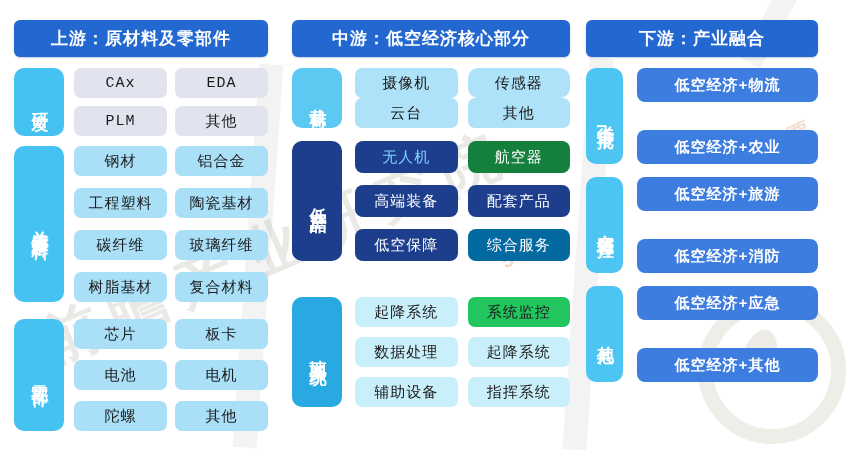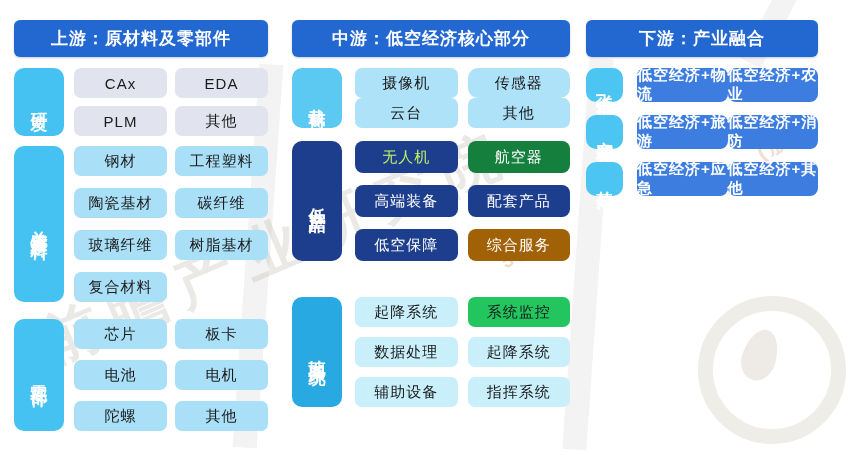--- a/index.html
+++ b/index.html
@@ -33,32 +33,32 @@
   .col-0{left:14px;width:254px;}
   .col-1{left:292px;width:278px;}
   .col-2{left:586px;width:232px;}
 
   .header{
     height:37px;border-radius:6px;color:#fff;font-size:17px;font-weight:bold;
     letter-spacing:1px;display:flex;align-items:center;justify-content:center;
     margin-bottom:11px;box-shadow:0 1px 2px rgba(20,60,140,0.25);
   }
 
-  .group{display:flex;align-items:stretch;}
+  .group{display:flex;align-items:stretch;font-family:Liberation Mono, monospace;}
   .vlabel{
     width:50px;flex:0 0 50px;border-radius:10px;color:#fff;
     display:flex;align-items:center;justify-content:center;
     writing-mode:vertical-rl;text-orientation:upright;
     font-size:17px;font-weight:bold;letter-spacing:3px;
   }
   .col-2 .vlabel{width:37px;flex:0 0 37px;letter-spacing:2px;}
   .items{flex:1;display:grid;margin-left:10px;align-content:space-between;}
   .col-0 .items{grid-template-columns:1fr 1fr;column-gap:8px;}
   .col-1 .items{grid-template-columns:1fr 1fr;column-gap:10px;margin-left:13px;}
-  .col-2 .items{grid-template-columns:1fr 1fr;row-gap:28px;margin-left:14px;}
+  .col-2 .items{grid-template-columns:1fr;row-gap:28px;margin-left:14px;}
   .item{
     height:30px;border-radius:7px;display:flex;align-items:center;justify-content:center;
     font-size:15px;font-weight:500;letter-spacing:1px;
   }
   .col-2 .item{height:34px;border-radius:8px;font-weight:600;}
 
   
   .col-0 .group:nth-child(1){margin-bottom:10px;}
   .col-0 .group:nth-child(1) .items{row-gap:8px;}
   .col-0 .group:nth-child(2){margin-bottom:17px;}
@@ -96,20 +96,21 @@
             <div class="item" style="background: rgb(225, 227, 239); color: rgb(27, 27, 27);">CAx</div>
             <div class="item" style="background: rgb(225, 227, 239); color: rgb(27, 27, 27);">EDA</div>
             <div class="item" style="background: rgb(225, 227, 239); color: rgb(27, 27, 27);">PLM</div>
             <div class="item" style="background: rgb(225, 227, 239); color: rgb(27, 27, 27);">其他</div>
           </div>
         </div>
         <div class="group">
           <div class="vlabel" style="background: rgb(69, 194, 241);">关键原材料</div>
           <div class="items">
             <div class="item" style="background: rgb(169, 223, 247); color: rgb(27, 27, 27);">钢材</div>
+            <div class="item" style="background: rgb(169, 223, 247); color: rgb(27, 27, 27);">铝合金</div>
             <div class="item" style="background: rgb(169, 223, 247); color: rgb(27, 27, 27);">工程塑料</div>
             <div class="item" style="background: rgb(169, 223, 247); color: rgb(27, 27, 27);">陶瓷基材</div>
             <div class="item" style="background: rgb(169, 223, 247); color: rgb(27, 27, 27);">碳纤维</div>
             <div class="item" style="background: rgb(169, 223, 247); color: rgb(27, 27, 27);">玻璃纤维</div>
             <div class="item" style="background: rgb(169, 223, 247); color: rgb(27, 27, 27);">树脂基材</div>
             <div class="item" style="background: rgb(169, 223, 247); color: rgb(27, 27, 27);">复合材料</div>
           </div>
         </div>
         <div class="group">
           <div class="vlabel" style="background: rgb(69, 194, 241);">零部件</div>
@@ -133,26 +134,26 @@
           <div class="items">
             <div class="item" style="background: rgb(174, 226, 248); color: rgb(27, 27, 27);">摄像机</div>
             <div class="item" style="background: rgb(174, 226, 248); color: rgb(27, 27, 27); border-radius: 10px;">传感器</div>
             <div class="item" style="background: rgb(174, 226, 248); color: rgb(27, 27, 27);">云台</div>
             <div class="item" style="background: rgb(174, 226, 248); color: rgb(27, 27, 27);">其他</div>
           </div>
         </div>
         <div class="group">
           <div class="vlabel" style="background: rgb(29, 62, 140);">低空产品</div>
           <div class="items">
-            <div class="item" style="background: rgb(29, 62, 140); color: #bef264;">无人机</div>
+            <div class="item" style="background: rgb(29, 62, 140); color: #7dd3fc;">无人机</div>
             <div class="item" style="background: #15803d; color: rgb(255, 255, 255);">航空器</div>
             <div class="item" style="background: rgb(29, 62, 140); color: rgb(255, 255, 255);">高端装备</div>
             <div class="item" style="background: rgb(29, 62, 140); color: rgb(255, 255, 255);">配套产品</div>
             <div class="item" style="background: rgb(29, 62, 140); color: rgb(255, 255, 255);">低空保障</div>
-            <div class="item" style="background: #a16207; color: rgb(255, 255, 255);">综合服务</div>
+            <div class="item" style="background: #0369a1; color: rgb(255, 255, 255);">综合服务</div>
           </div>
         </div>
         <div class="group">
           <div class="vlabel" style="background: rgb(41, 169, 225);">地面系统</div>
           <div class="items">
             <div class="item" style="background: rgb(201, 239, 251); color: rgb(27, 27, 27);">起降系统</div>
             <div class="item" style="background: #22c55e; color: rgb(27, 27, 27);">系统监控</div>
             <div class="item" style="background: rgb(201, 239, 251); color: rgb(27, 27, 27);">数据处理</div>
             <div class="item" style="background: rgb(201, 239, 251); color: rgb(27, 27, 27);">起降系统</div>
             <div class="item" style="background: rgb(201, 239, 251); color: rgb(27, 27, 27);">辅助设备</div>

